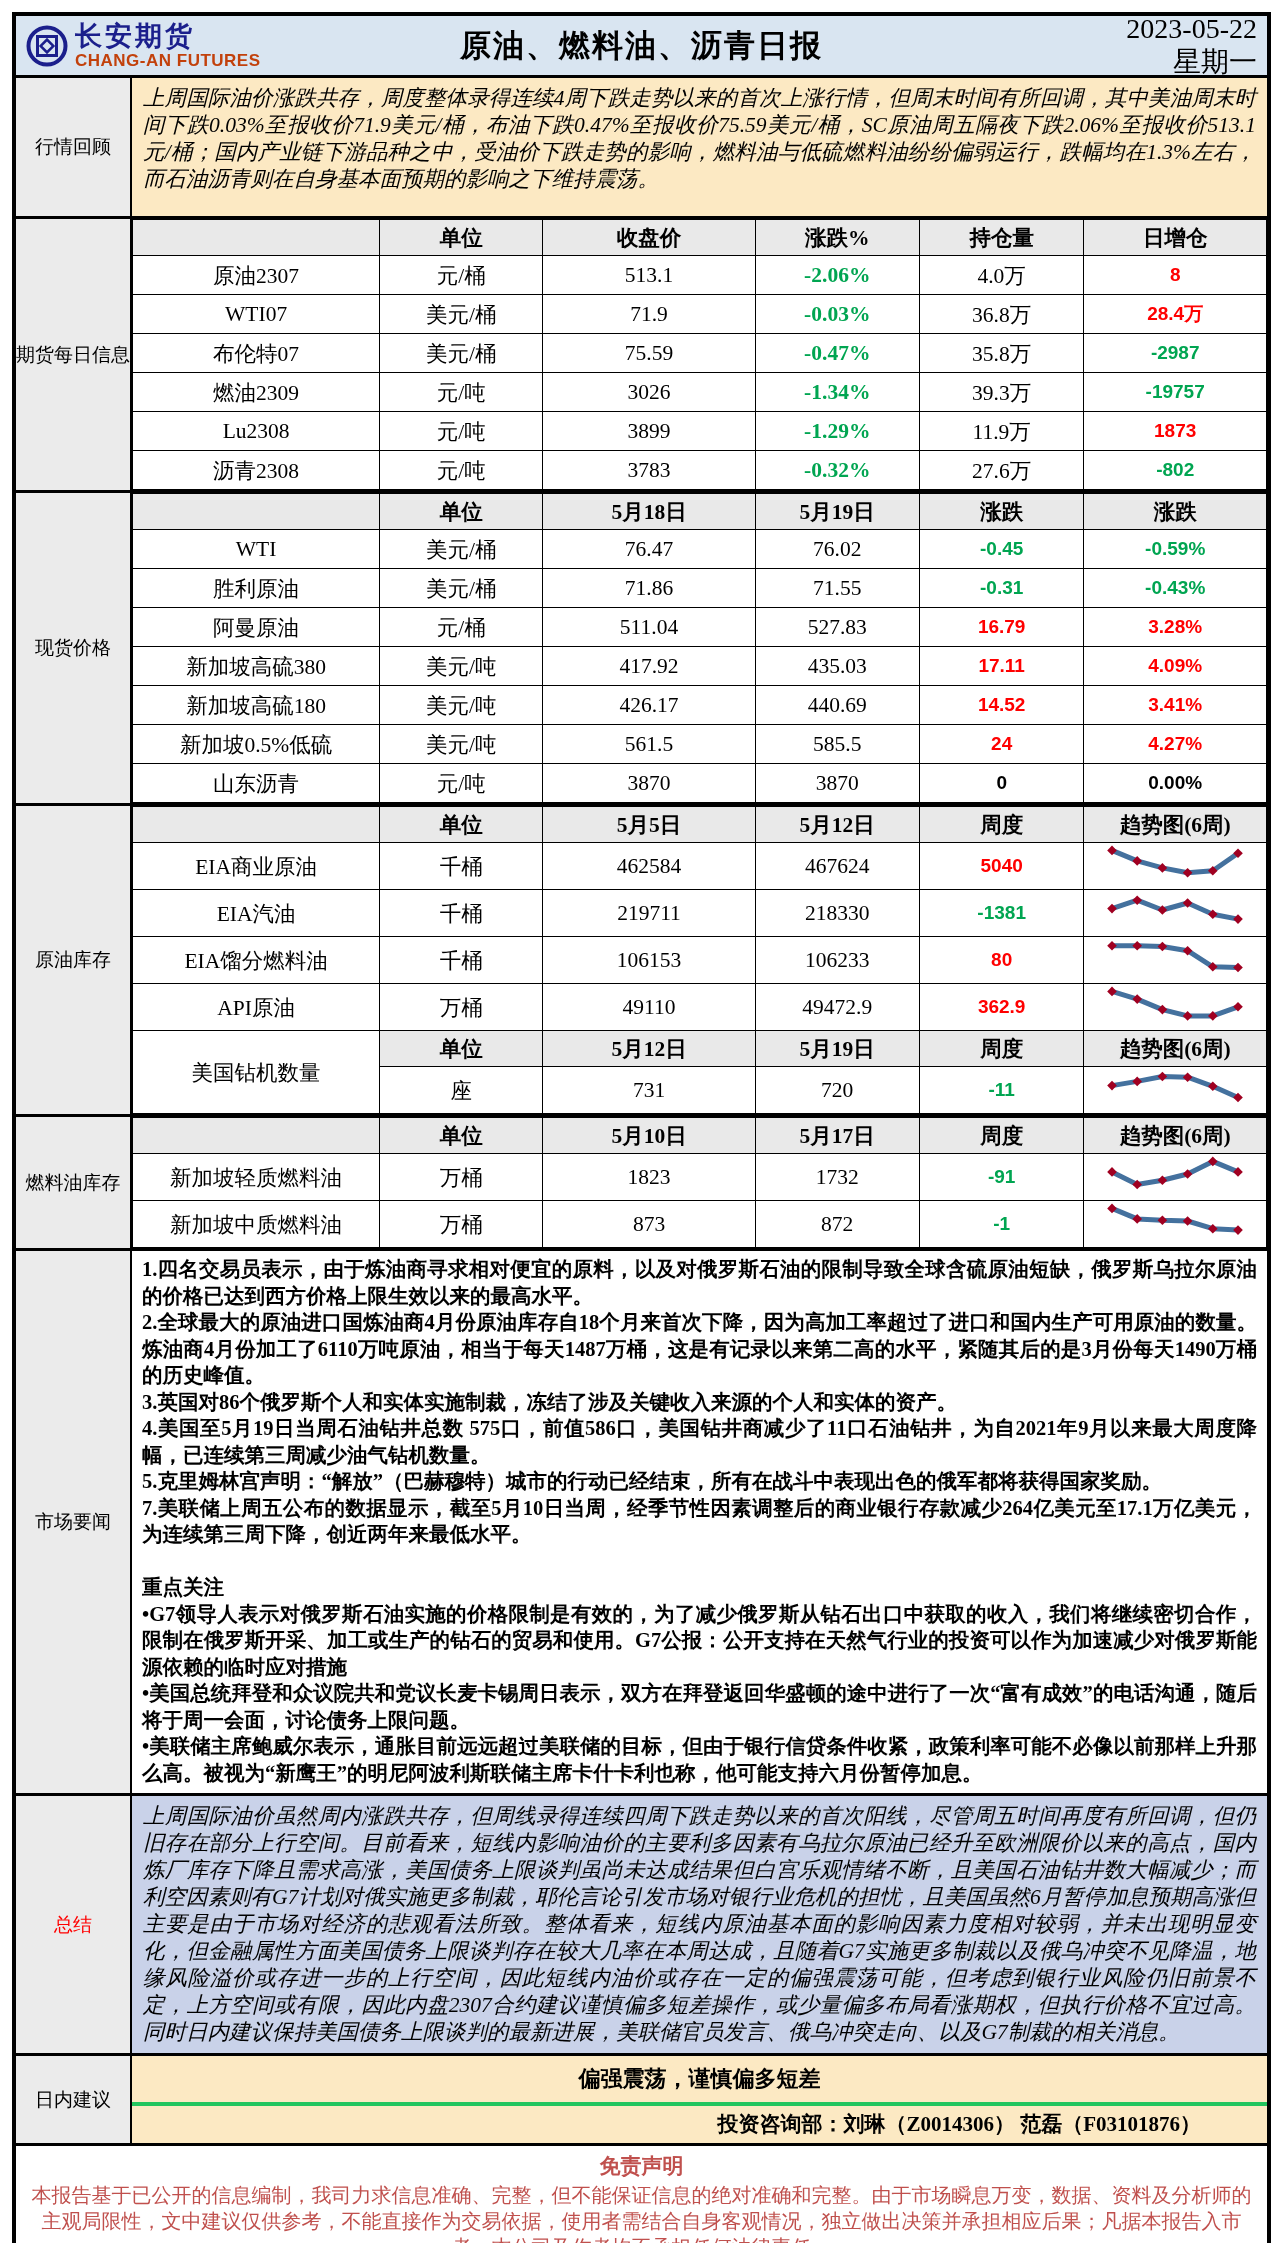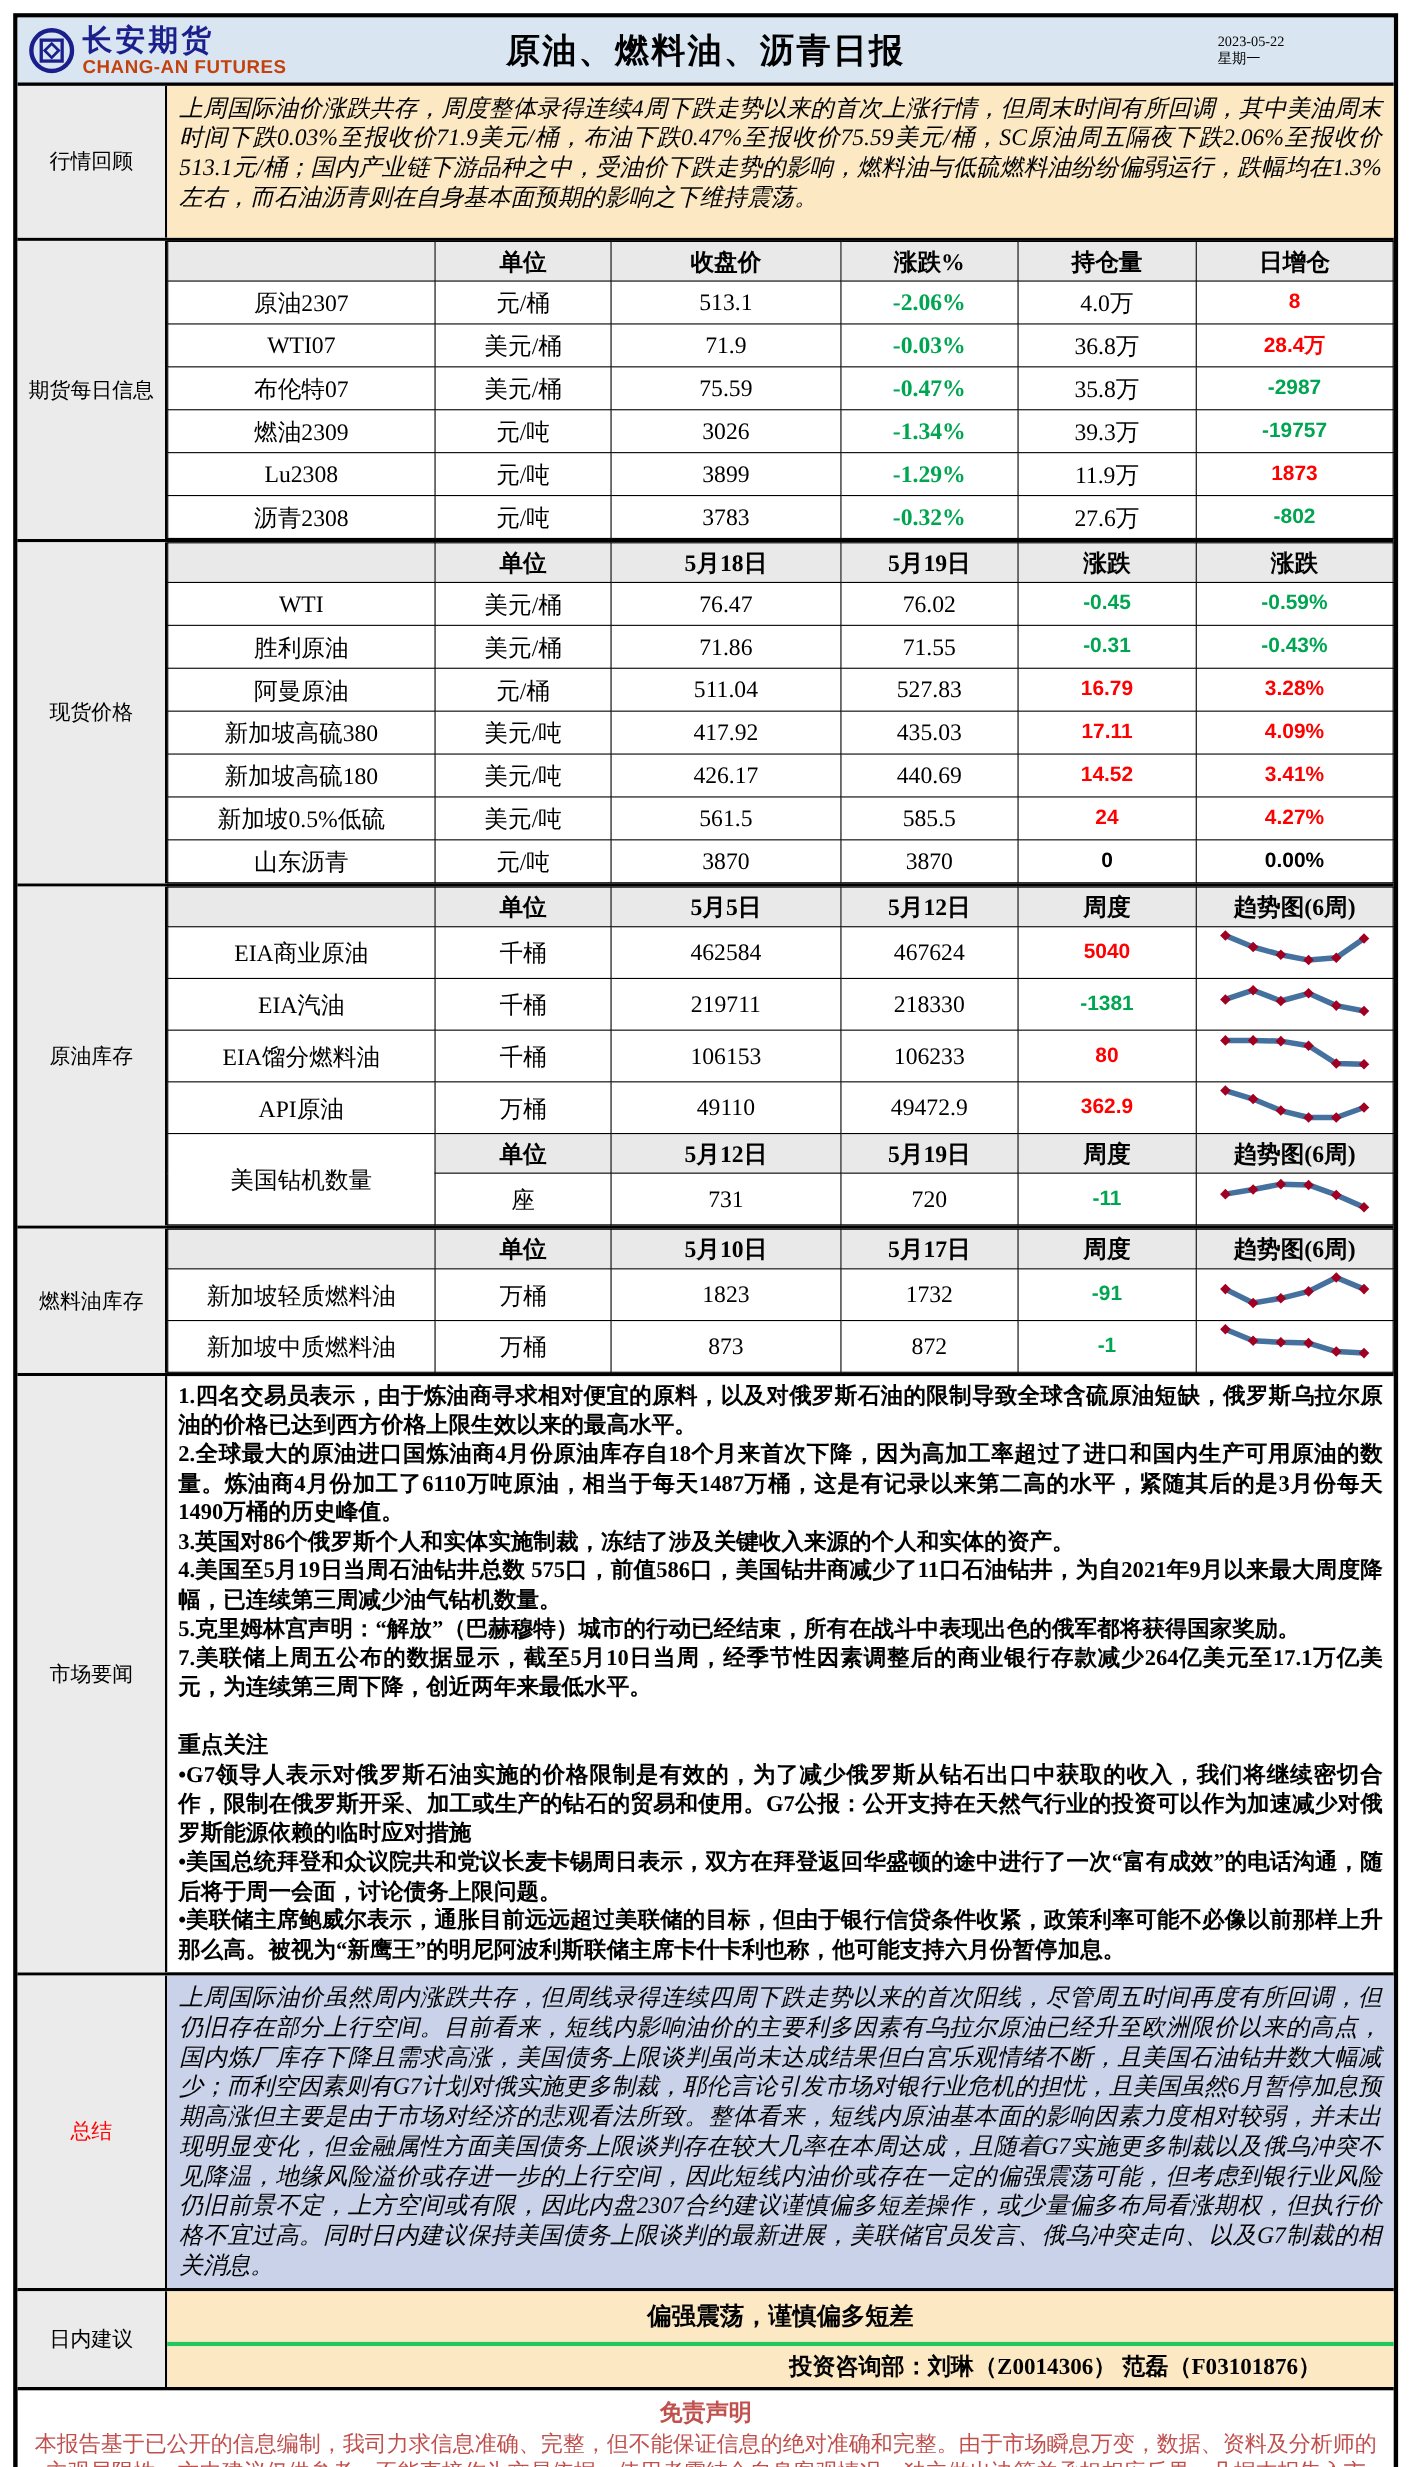--- a/index.html
+++ b/index.html
@@ -12,25 +12,25 @@
   .frame{margin:12px;border:4px solid #000;}
   
   .header{position:relative;display:flex;align-items:center;justify-content:space-between;
           background:var(--header-bg);border-bottom:3px solid #000;height:62px;padding:0 10px;}
   .logo{display:flex;align-items:center;gap:7px;z-index:2;}
   .logo-icon svg{display:block;}
   .logo-text{display:flex;flex-direction:column;line-height:1;}
   .logo-cn{color:#1b1f8c;font-weight:bold;font-size:27px;letter-spacing:3px;}
   .logo-en{color:#c2410c;font-weight:bold;font-size:17px;letter-spacing:.5px;font-family:"Liberation Sans",sans-serif;margin-top:2px;}
   .title{position:absolute;left:0;right:0;text-align:center;font-size:31px;font-weight:bold;letter-spacing:2px;}
-  .dateblock{text-align:left;font-size:13px;line-height:1.15;z-index:2;min-width:150px;}
+  .dateblock{text-align:right;font-size:28px;line-height:1.15;z-index:2;min-width:150px;}
   
   .section{display:flex;border-bottom:3px solid #000;}
   .section:last-child{border-bottom:none;}
-  .label{width:136px;flex-shrink:0;background:var(--label-bg);display:flex;align-items:center;justify-content:center;
+  .label{width:116px;flex-shrink:0;background:var(--label-bg);display:flex;align-items:center;justify-content:center;
          font-size:19px;border-right:2px solid #000;text-align:center;white-space:nowrap;}
   .label.red{color:#ff0000;}
   .content{flex:1;min-width:0;}
   .textpad{padding:7px 11px;font-size:21.5px;line-height:27px;text-align:justify;font-style:italic;}
   .review-bg{background:var(--review-bg);min-height:138px;}
   .summary-bg{background:var(--summary-bg);}
   
   table{width:100%;border-collapse:collapse;table-layout:fixed;height:100%;}
   td{border:1.5px solid #000;text-align:center;font-size:21.5px;height:39px;padding:0 2px;overflow:hidden;}
   td.hc{background:var(--thead-bg);font-weight:bold;height:36px;}

